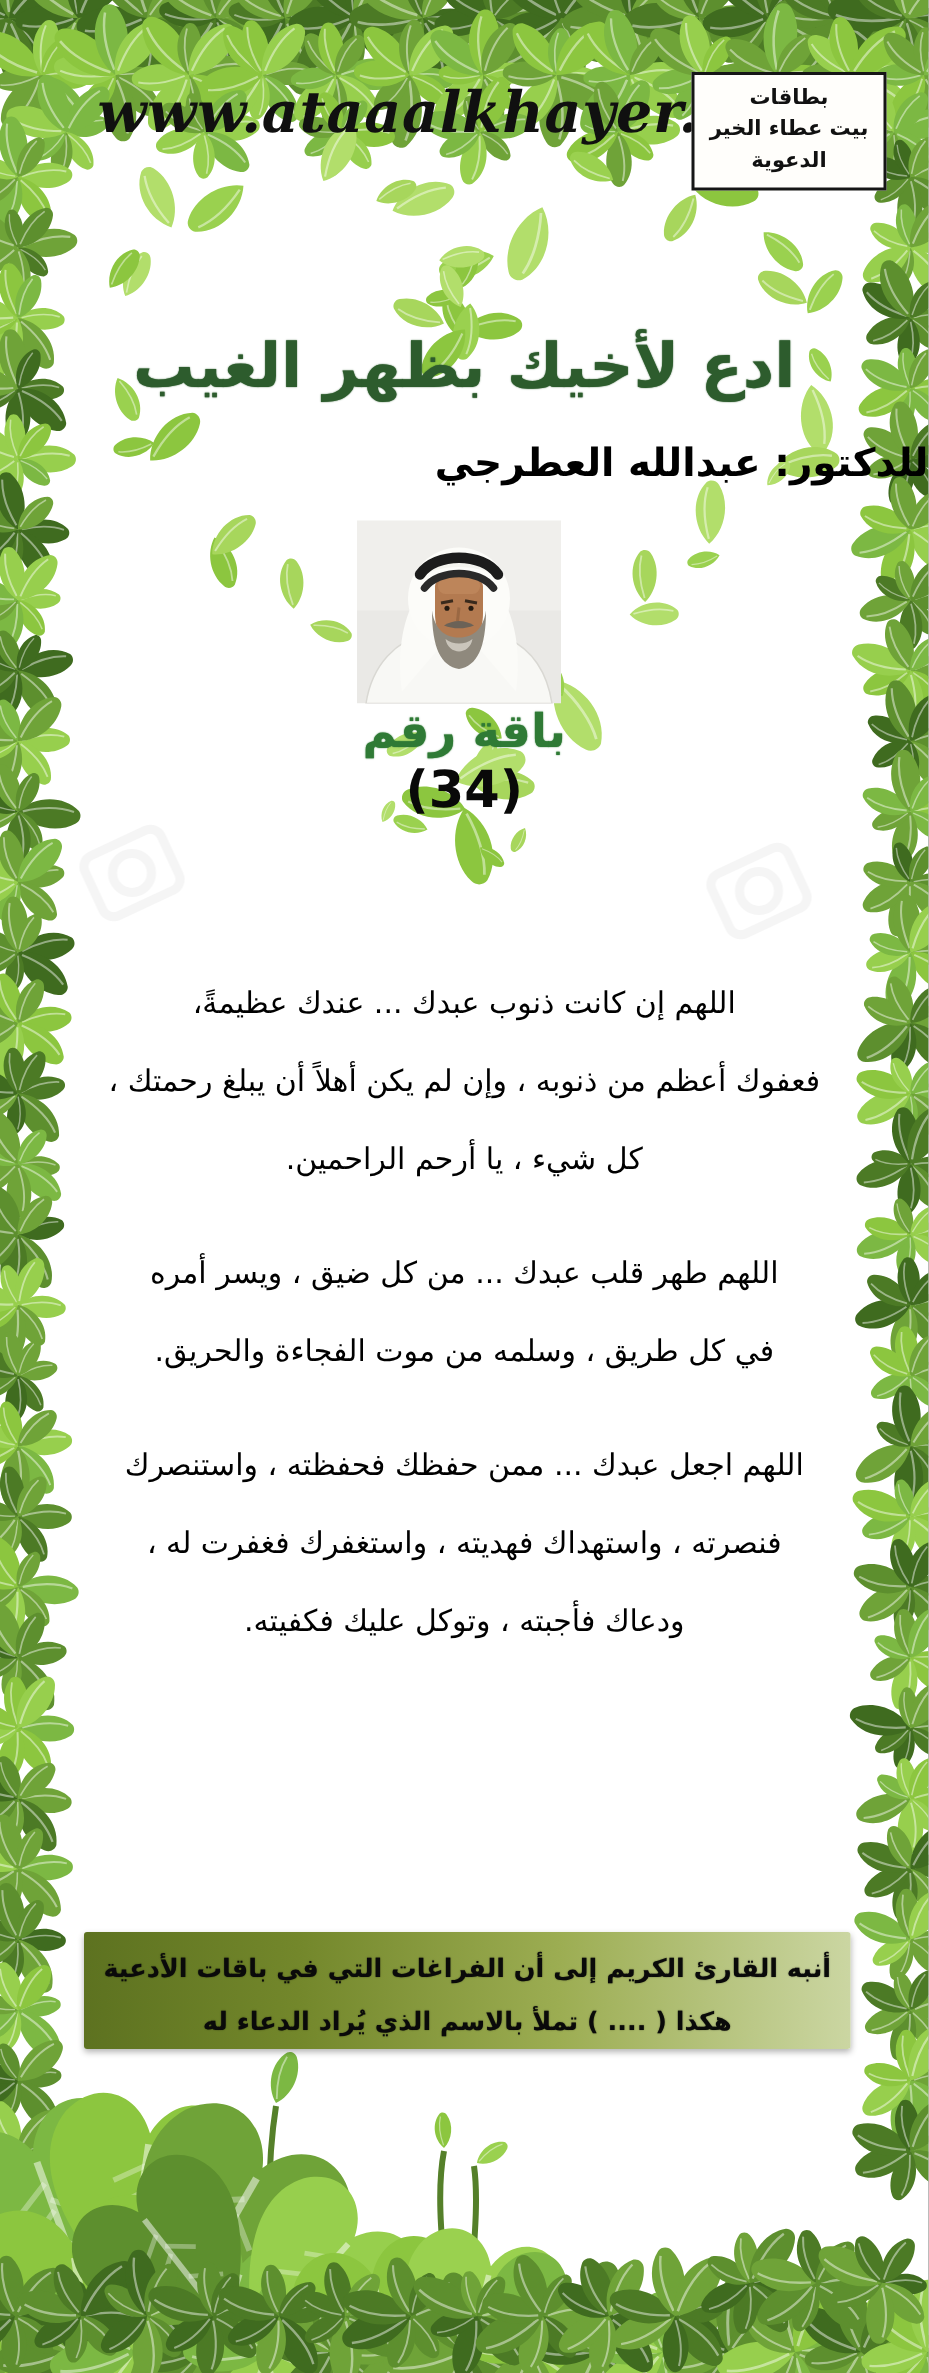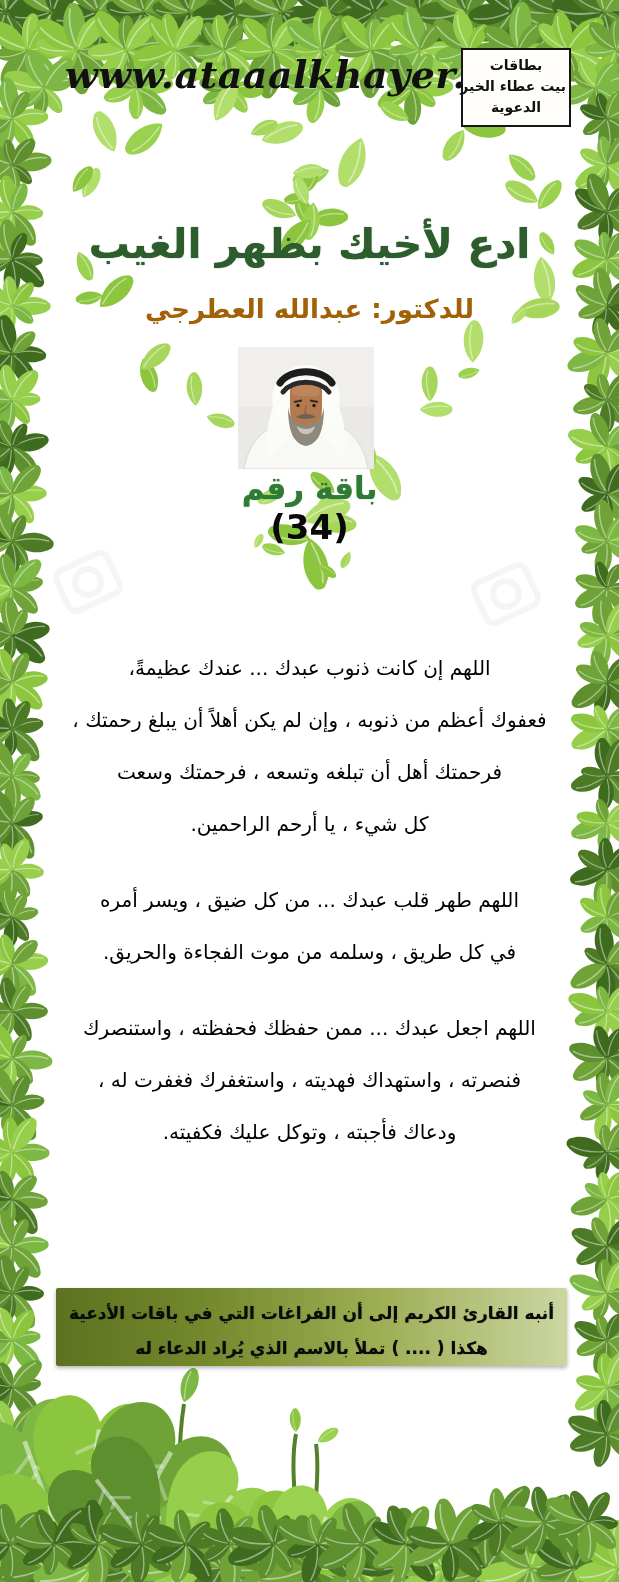--- a/index.html
+++ b/index.html
@@ -10,35 +10,35 @@
   }
   .deco{position:absolute;inset:0;z-index:1;}
   .layer{position:absolute;z-index:2;}
 
   .website{
     left:26px;top:52px;width:360px;
     font-family:"DejaVu Serif",serif;font-style:italic;font-weight:bold;
     font-size:38px;color:#101010;letter-spacing:.5px;white-space:nowrap;margin-left:39px;
   }
   .stamp{
-    left:461px;top:48px;width:110px;box-sizing:border-box;
+    left:461px;top:48px;width:130px;box-sizing:border-box;
     border:2px solid #161616;background:#fffefb;
     padding:5px 3px 7px;text-align:center;direction:rtl;
     font-size:14px;font-weight:bold;color:#111;line-height:1.5;
   }
   .stamp span{display:block;white-space:nowrap;}
 
   .title{
     left:0;top:220px;width:100%;text-align:center;direction:rtl;
     font-size:41px;font-weight:bold;color:#2d5c2d;
     text-shadow:0 0 1px #2d5c2d;white-space:nowrap;
   }
   .author{
-    left:0;top:294px;width:100%;text-align:center;direction:rtl;
-    font-size:26px;font-weight:bold;color:#a16207;white-space:nowrap;
+    left:0;top:294px;width:100%;text-align:right;direction:rtl;
+    font-size:26px;font-weight:bold;color:#000000;white-space:nowrap;
   }
   .photo{left:238px;top:347px;width:136px;height:122px;}
   .bouquet-label{
     left:0;top:470px;width:100%;text-align:center;direction:rtl;
     font-size:31px;font-weight:bold;color:#2f7a35;text-shadow:0 0 1px #2f7a35;
   }
   .bouquet-number{
     left:0;top:507px;width:100%;text-align:center;direction:ltr;
     font-size:34px;font-weight:bold;color:#090909;
   }
@@ -1092,21 +1092,20 @@
     </svg>
   </div>
 
   <div class="layer bouquet-label">باقة رقم</div>
   <div class="layer bouquet-number">(34)</div>
 
   <div class="layer prayers">
     <div class="prayer">
       <span class="pline">اللهم إن كانت ذنوب عبدك ... عندك عظيمةً،</span>
       <span class="pline">فعفوك أعظم من ذنوبه ، وإن لم يكن أهلاً أن يبلغ رحمتك ،</span>
-      <span class="pline">فرحمتك أهل أن تبلغه وتسعه ، فرحمتك وسعت</span>
       <span class="pline">كل شيء ، يا أرحم الراحمين.</span>
     </div>
     <div class="prayer">
       <span class="pline">اللهم طهر قلب عبدك ... من كل ضيق ، ويسر أمره</span>
       <span class="pline">في كل طريق ، وسلمه من موت الفجاءة والحريق.</span>
     </div>
     <div class="prayer">
       <span class="pline">اللهم اجعل عبدك ... ممن حفظك فحفظته ، واستنصرك</span>
       <span class="pline">فنصرته ، واستهداك فهديته ، واستغفرك فغفرت له ،</span>
       <span class="pline">ودعاك فأجبته ، وتوكل عليك فكفيته.</span>

